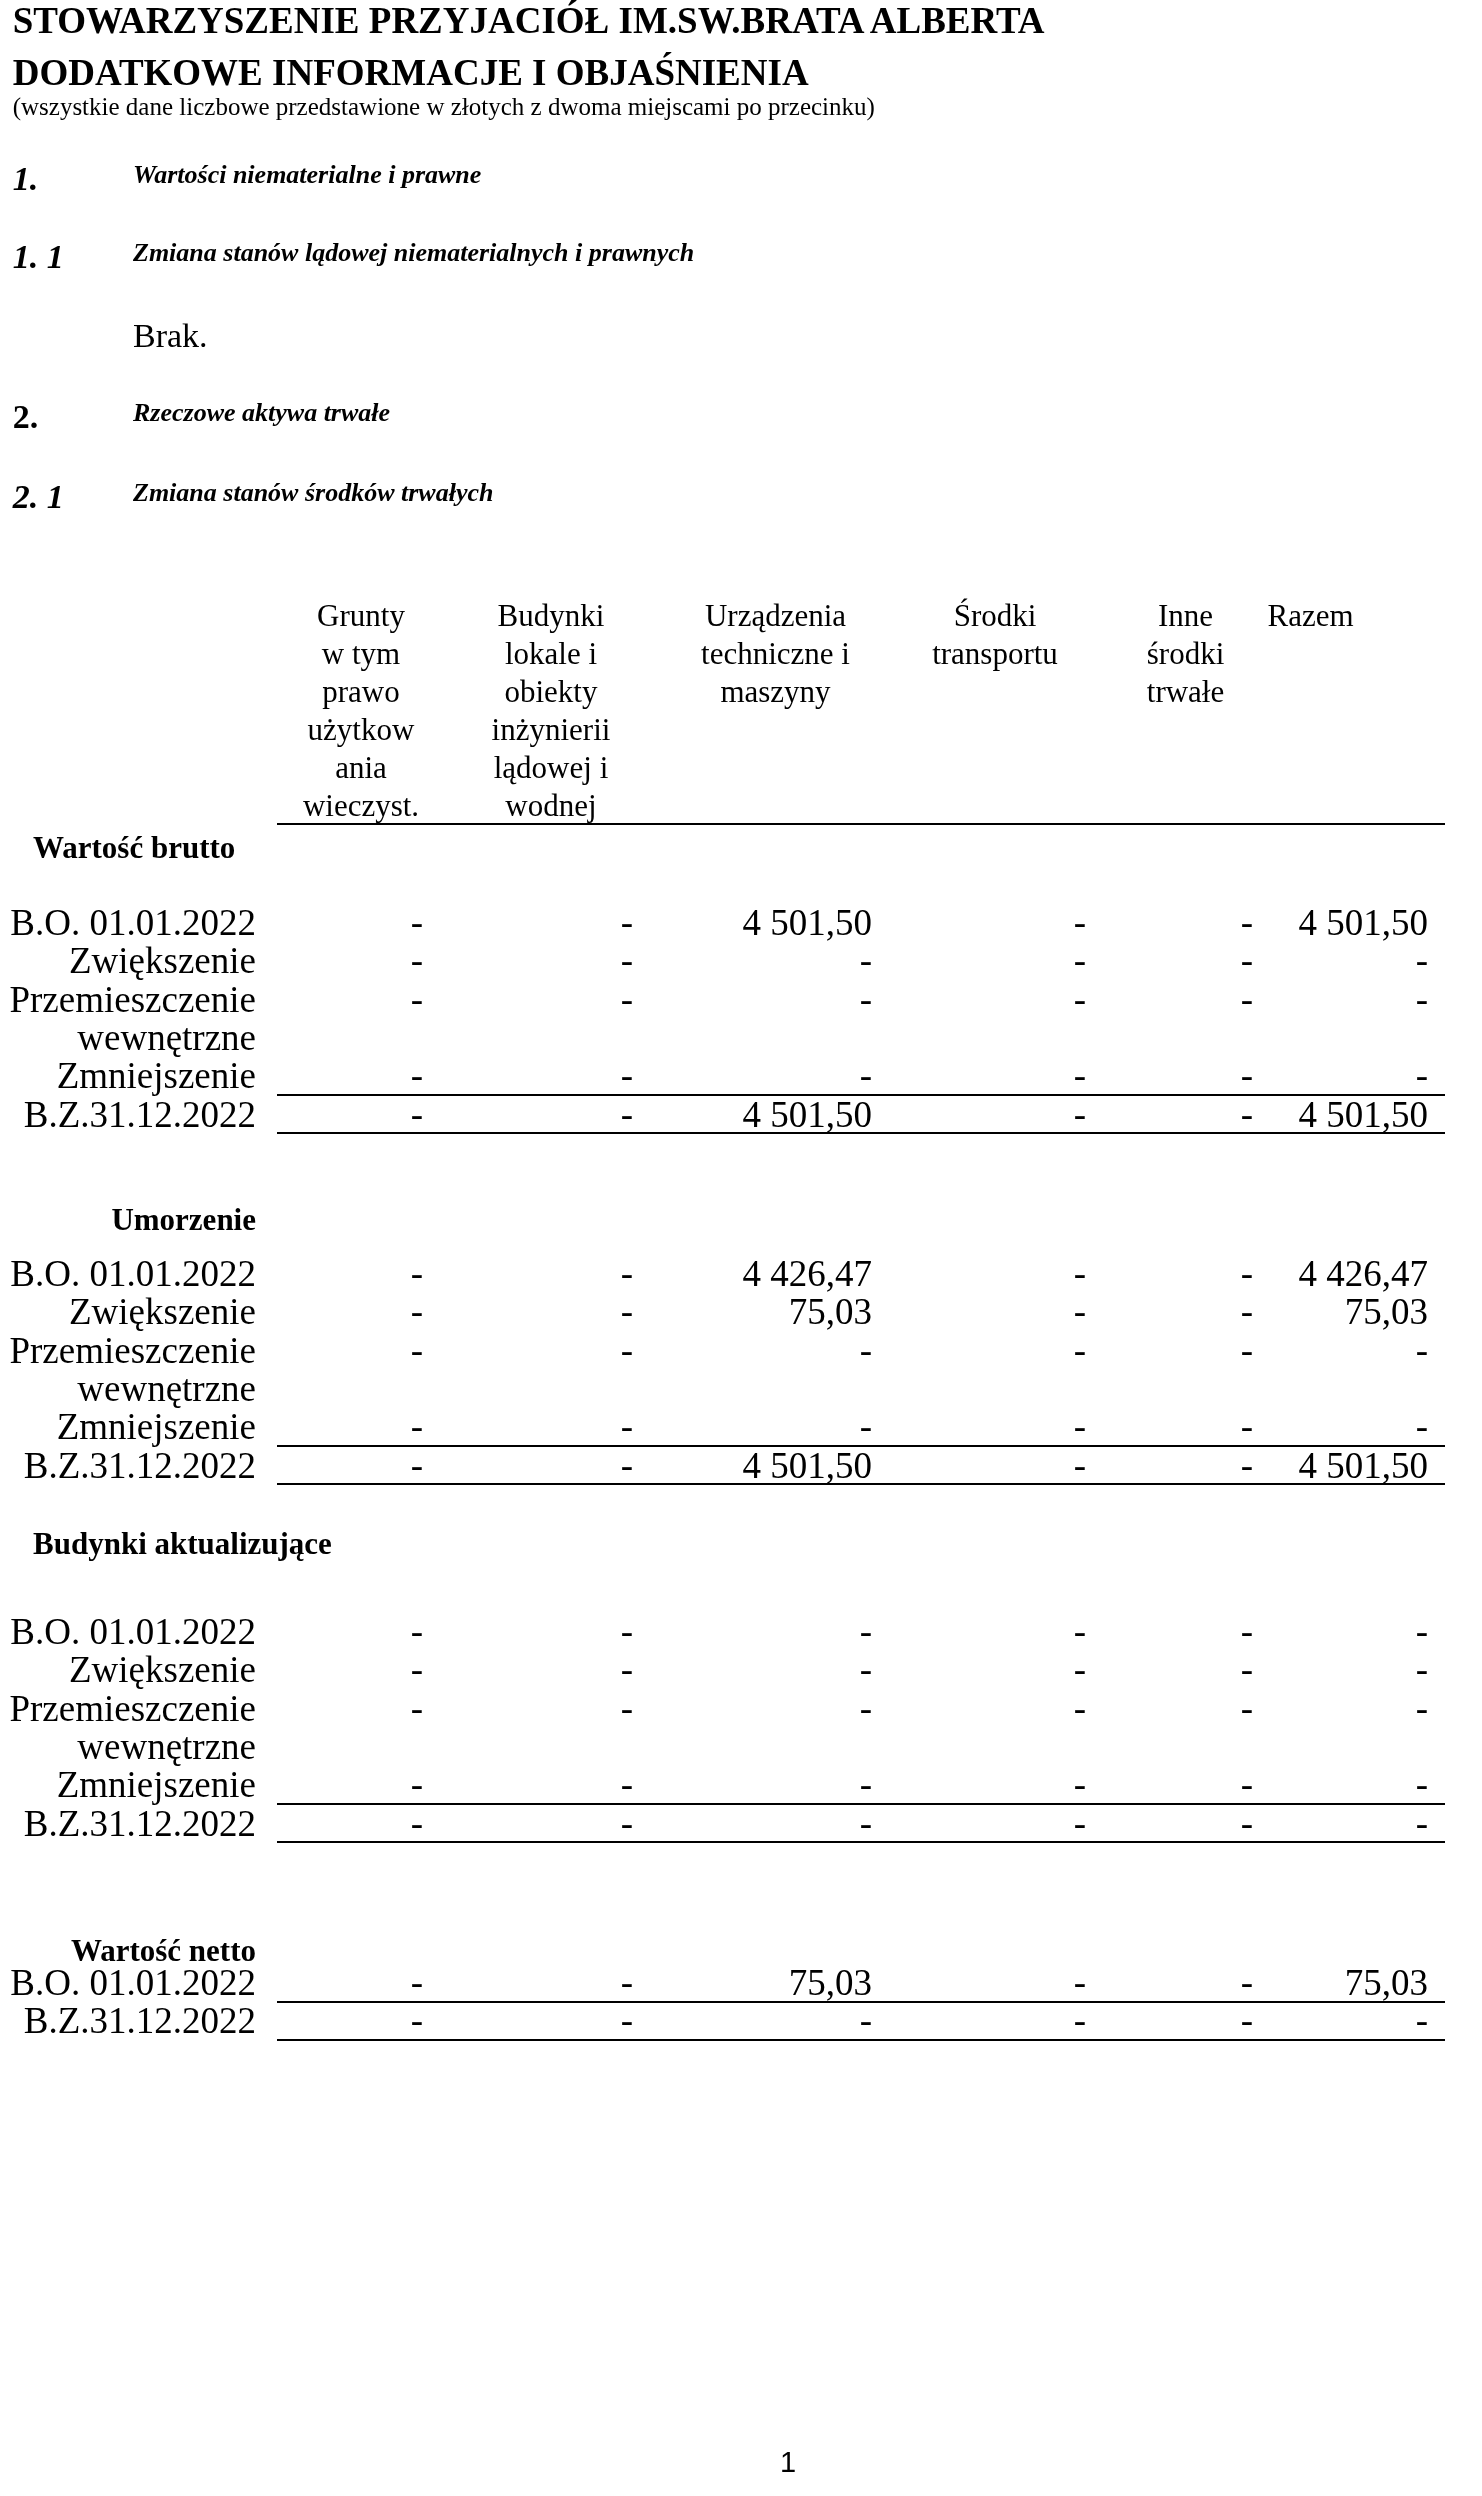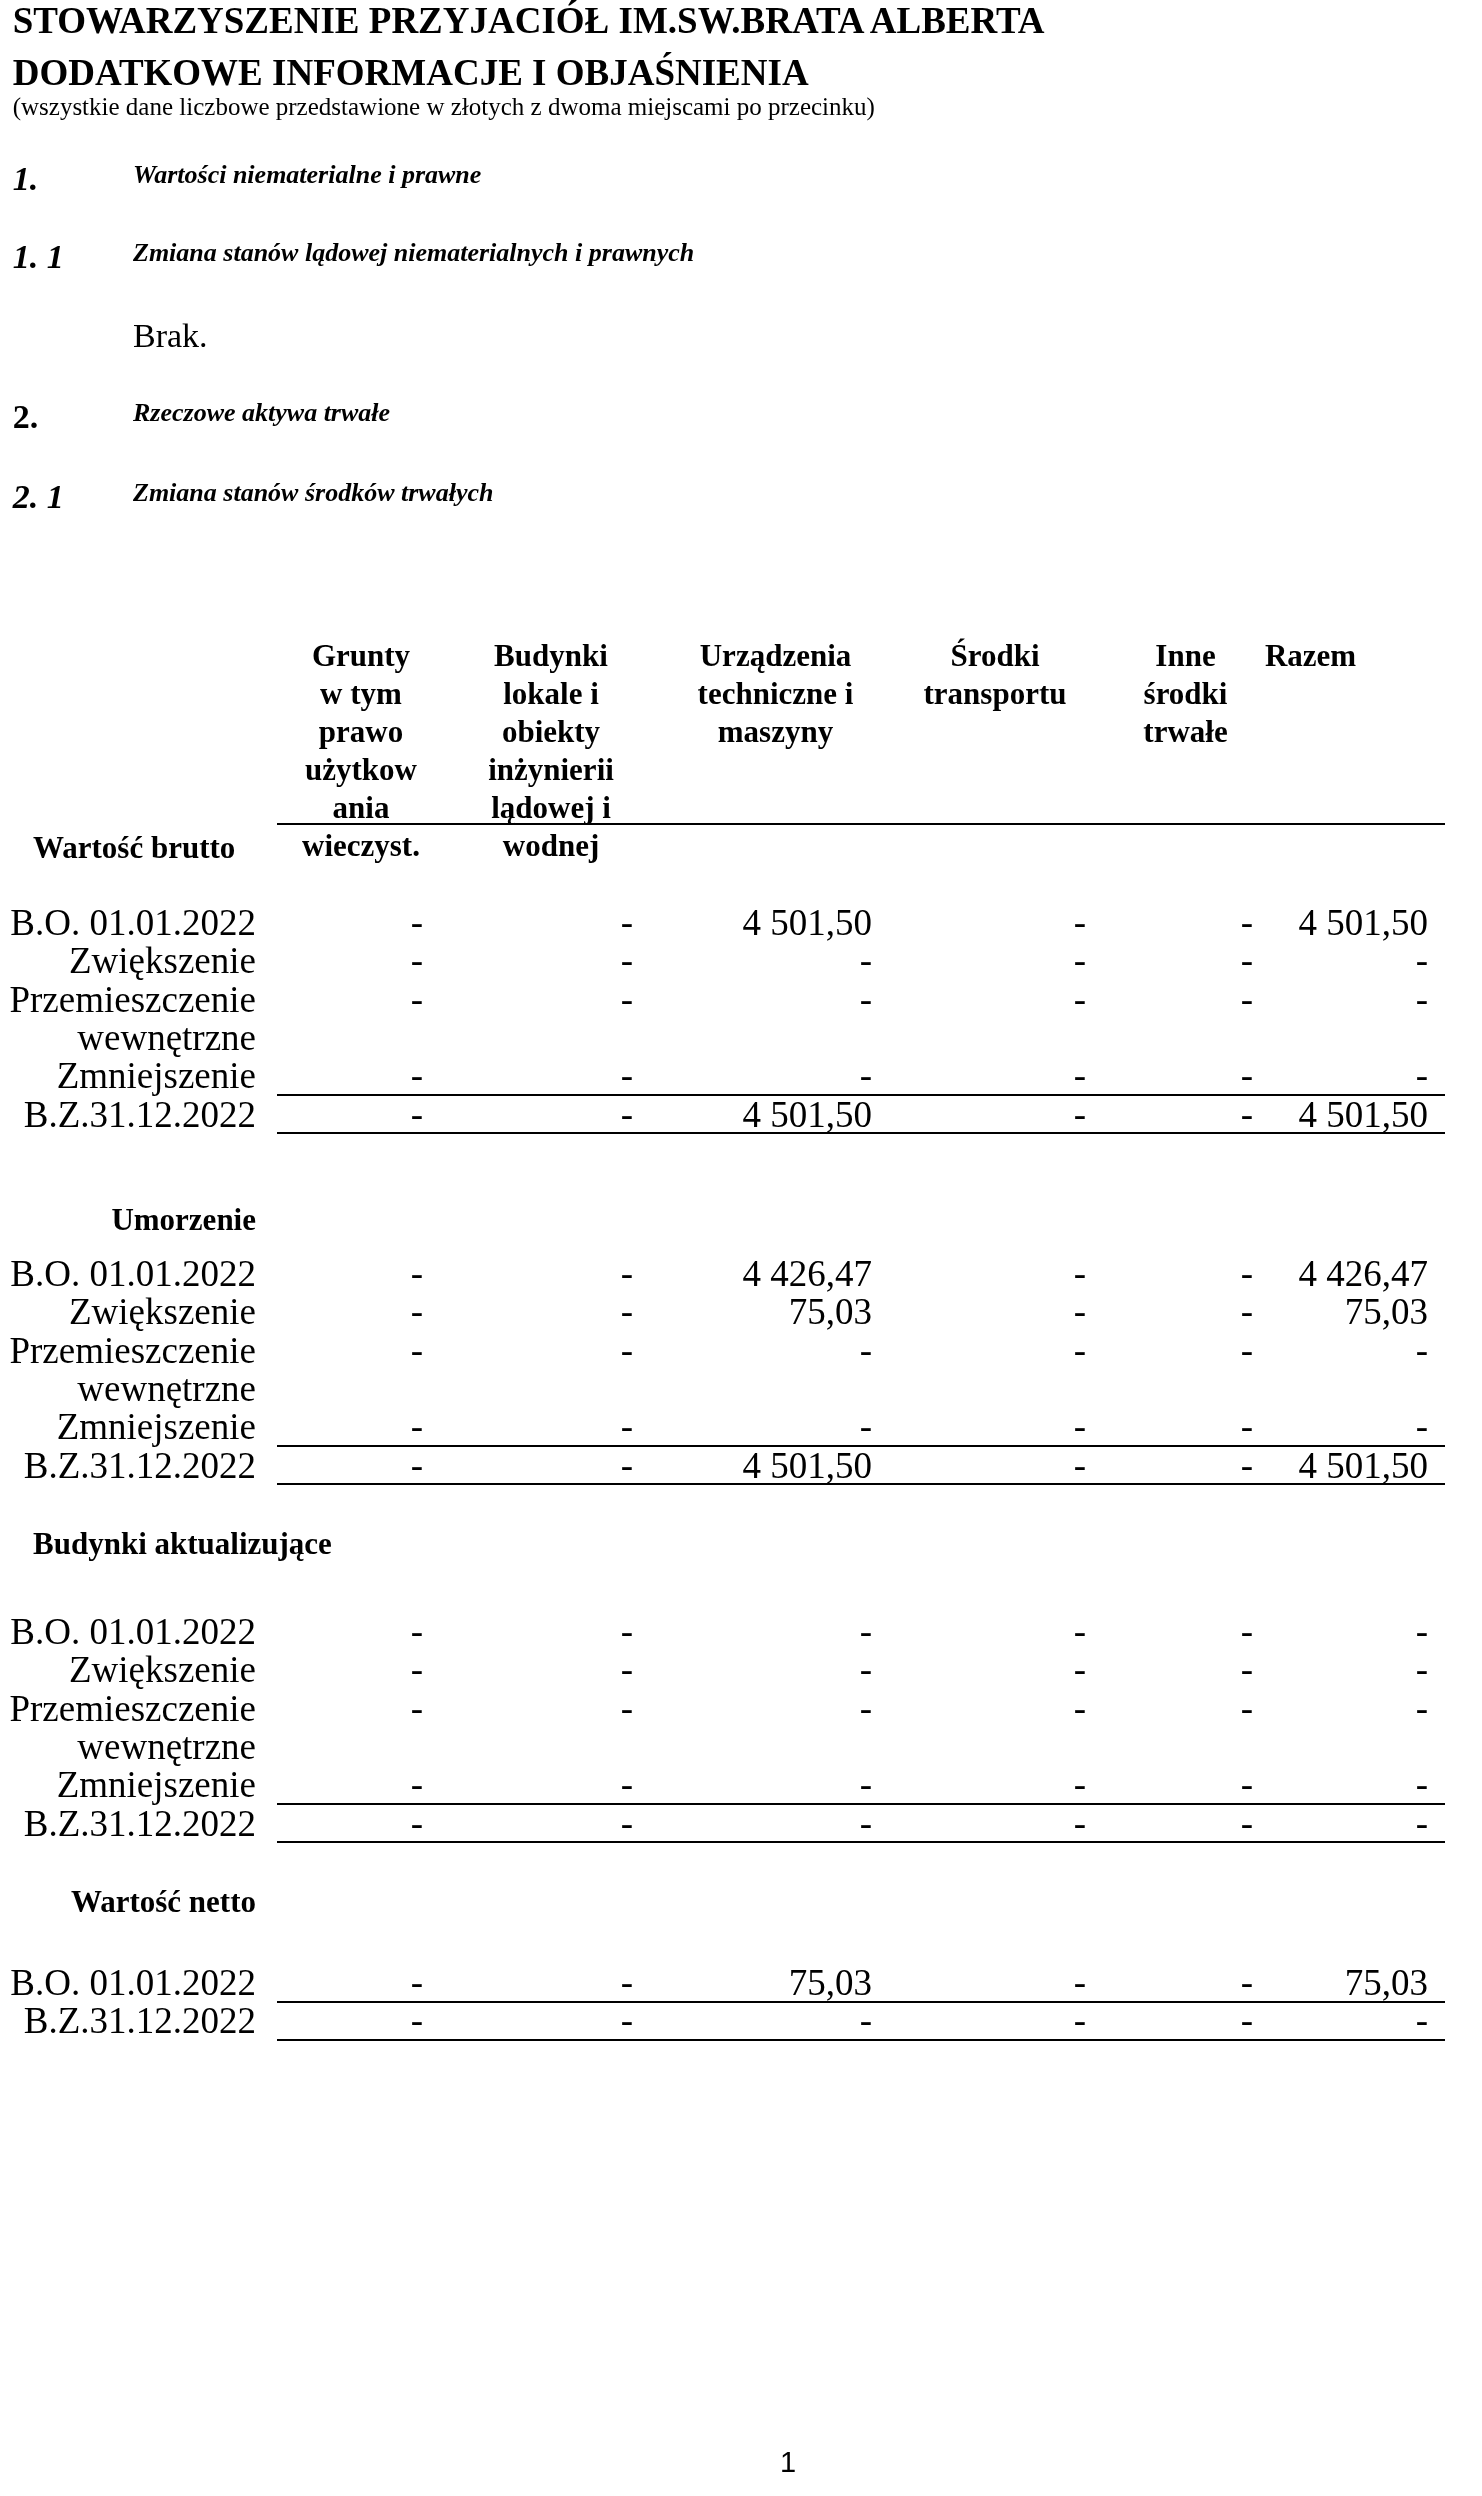--- a/index.html
+++ b/index.html
@@ -9,22 +9,22 @@
   }
   .abs { position: absolute; white-space: nowrap; }
   .title { font-weight: bold; font-size: 37px; left: 12.7px; line-height: 1; }
   .subtitle { font-size: 25px; left: 12.7px; line-height: 1; }
   .h-num { font-weight: bold; font-style: italic; font-size: 34px; left: 12.7px; line-height: 1; }
   .h-num.upright { font-style: normal; }
   .h-text { font-weight: bold; font-style: italic; font-size: 26px; left: 133px; line-height: 1; }
   .brak { font-size: 34px; left: 133px; line-height: 1; }
 
   .col-head {
-    position: absolute; top: 597px; font-weight: bold; font-size: 31px;
-    line-height: 38px; text-align: center; white-space: pre-line; margin-top: 40px;
+    position: absolute; top: 597px; font-weight: normal; font-size: 31px;
+    line-height: 38px; text-align: center; white-space: pre-line;
   }
   .rule { position: absolute; left: 277px; width: 1168px; height: 2px; background: #000; }
 
   .row { position: absolute; left: 0; width: 1482px; height: 38px; font-size: 37px; line-height: 38px; }
   .row .lbl { position: absolute; right: calc(1482px - 256px); text-align: right; }
   .row .c { position: absolute; text-align: right; }
   .c0 { right: calc(1482px - 423px); }
   .c1 { right: calc(1482px - 633px); }
   .c2 { right: calc(1482px - 872px); }
   .c3 { right: calc(1482px - 1086px); }
@@ -226,21 +226,21 @@
     <div class="row" style="top: 1805px;">
       <span class="lbl">B.Z.31.12.2022</span>
       <span class="c c0">-</span>
       <span class="c c1">-</span>
       <span class="c c2">-</span>
       <span class="c c3">-</span>
       <span class="c c4">-</span>
       <span class="c c5">-</span>
     </div>
     <div class="rule" style="top: 1841px;"></div>
-    <div class="section-label" style="top: 1883px; right: 1226px; margin-left: 48px;">Wartość netto</div>
+    <div class="section-label" style="top: 1932px; right: 1226px; margin-left: 48px;">Wartość netto</div>
     <div class="row" style="top: 1964px;">
       <span class="lbl">B.O. 01.01.2022</span>
       <span class="c c0">-</span>
       <span class="c c1">-</span>
       <span class="c c2">75,03</span>
       <span class="c c3">-</span>
       <span class="c c4">-</span>
       <span class="c c5">75,03</span>
     </div>
     <div class="rule" style="top: 2001px;"></div>

